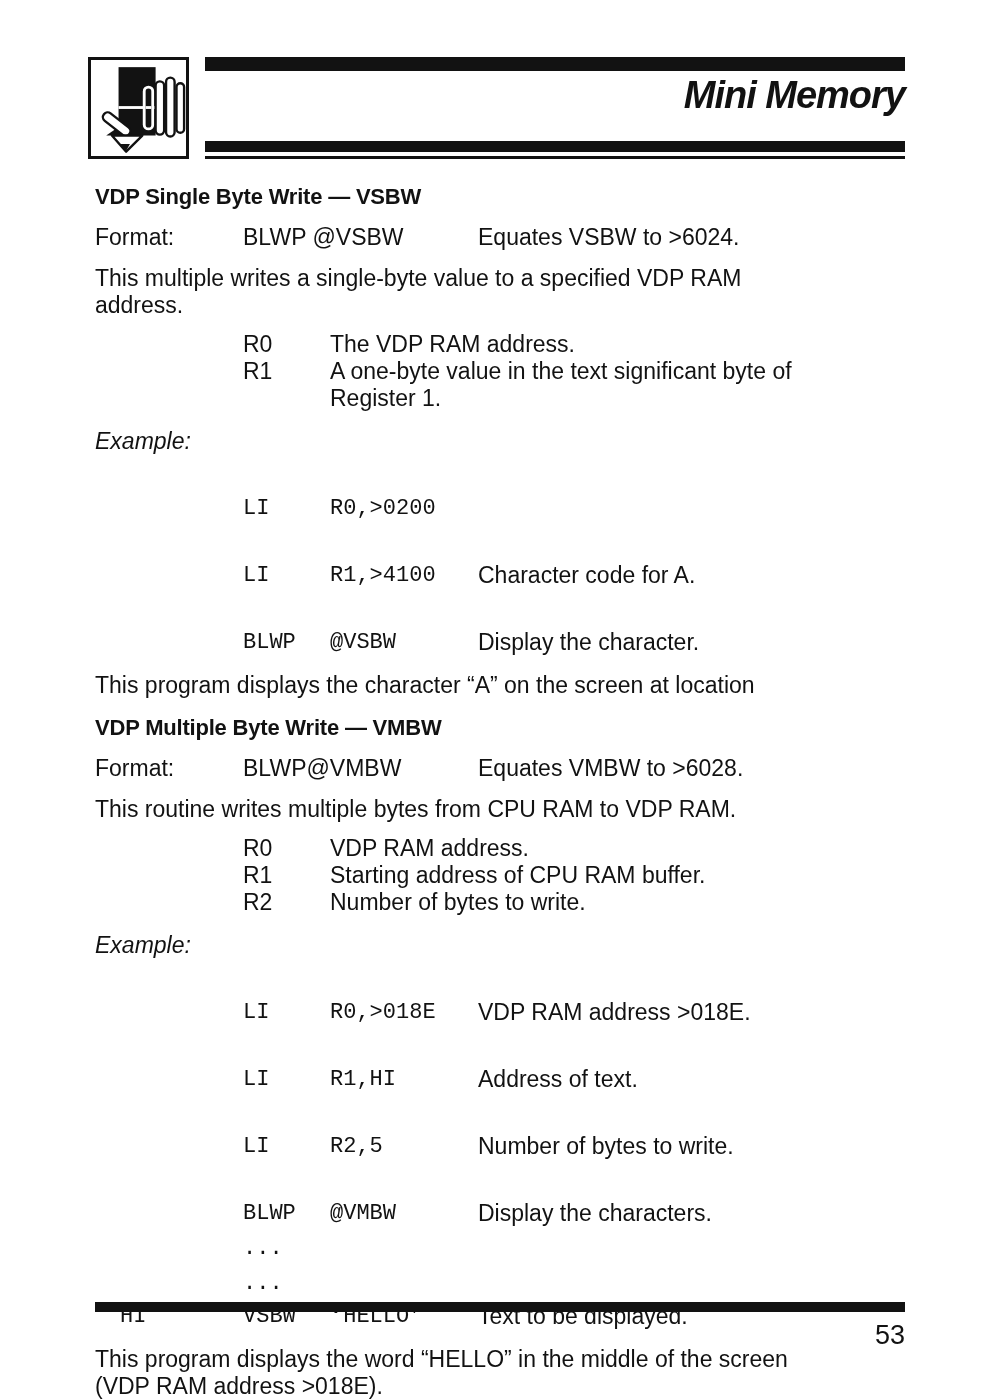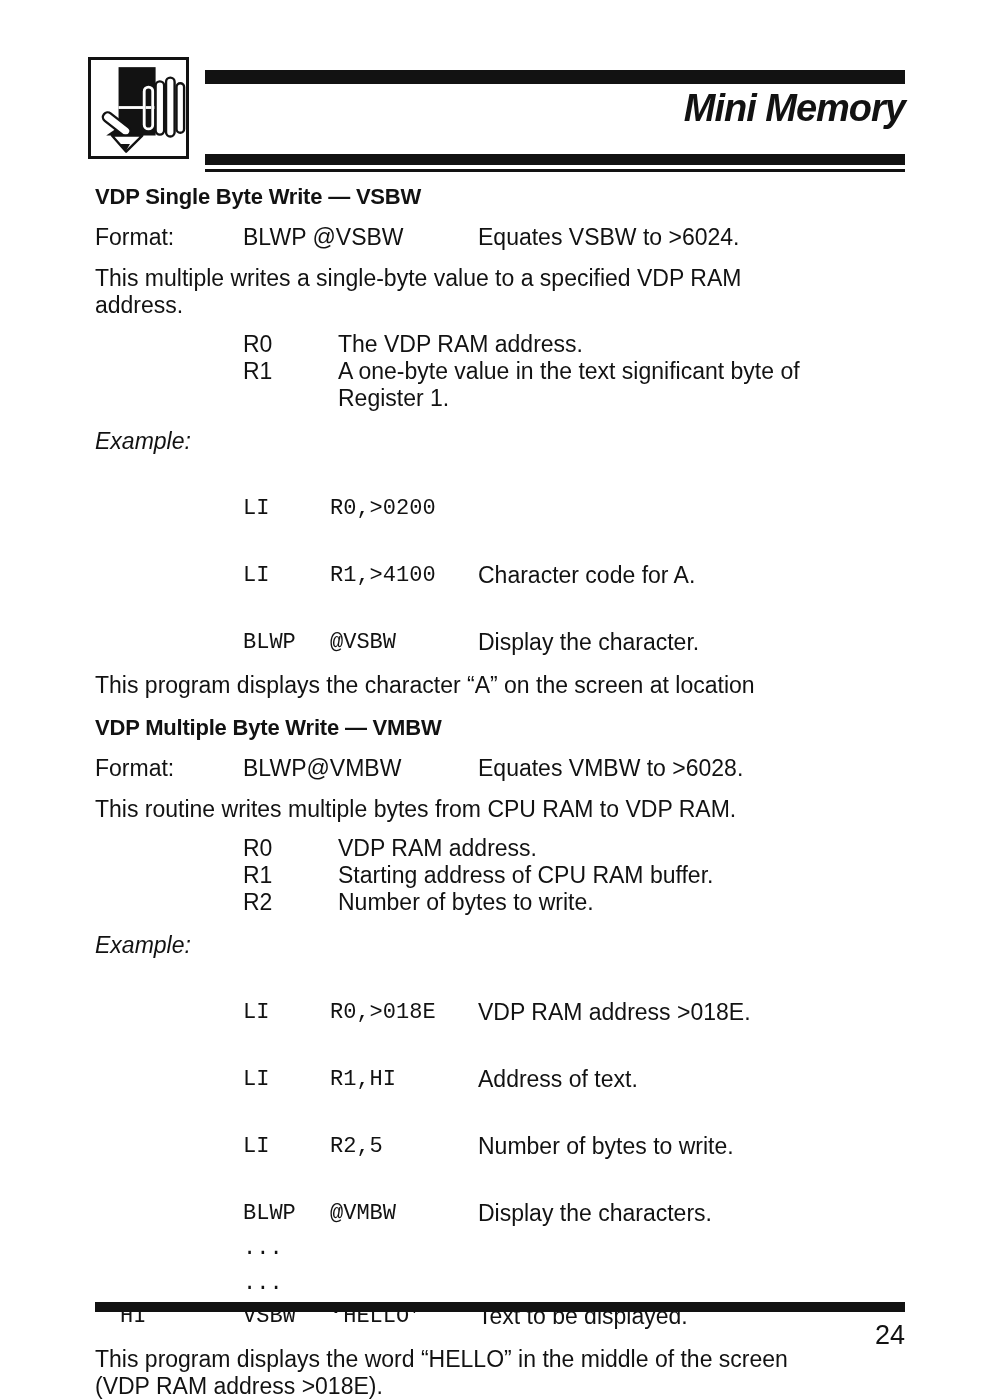--- a/index.html
+++ b/index.html
@@ -15,21 +15,21 @@
 
   
   .icon-box {
     position:absolute; left:88px; top:57px;
     width:95px; height:96px;
     border:3px solid #121212;
     background:#ffffff;
   }
   .icon-box svg { display:block; width:100%; height:100%; }
 
-  .masthead { position:absolute; left:205px; right:89px; top:70px; }
+  .masthead { position:absolute; left:205px; right:89px; top:57px; }
   .bar-top   { height:14px; background:#121212; }
   .masthead-title {
     margin-top:2px; height:44px; line-height:44px;
     text-align:right;
     font-size:38px; font-weight:bold; font-style:italic;
     letter-spacing:-1px;
   }
   .bar-thick { height:11px; background:#121212; margin-top:24px; }
   .bar-thin  { height:3px;  background:#121212; margin-top:4px; }
 
@@ -43,21 +43,21 @@
   .section + .section { margin-top:14px; }
 
   .format-row {
     display:grid; grid-template-columns:148px 235px 1fr;
     line-height:27px; margin-bottom:14px;
   }
   .para { line-height:27px; margin-bottom:12px; }
   .reg-block { margin-bottom:16px; }
   .reg-row {
     display:grid; grid-template-columns:87px 1fr;
-    padding-left:148px; line-height:27px;gap:8px;
+    padding-left:148px; line-height:27px;
   }
   .example-label { line-height:27px; margin-bottom:6px;font-style:italic; }
 
   .mono {
     font-family:"Liberation Mono","DejaVu Sans Mono",monospace;
     font-size:22px;
   }
   .code-row {
     display:grid; grid-template-columns:123px 87px 148px 1fr;
     padding-left:25px; line-height:27px;margin-top:40px;
@@ -251,16 +251,16 @@
       <div class="para outro">
         <div>This program displays the word “HELLO” in the middle of the screen</div>
         <div>(VDP RAM address &gt;018E).</div>
       </div>
     </div>
 
   </div>
 
   <div class="footer">
     <div class="footer-bar"></div>
-    <div class="page-number">24</div>
+    <div class="page-number">53</div>
   </div>
 
 </div>
 
 </body></html>

